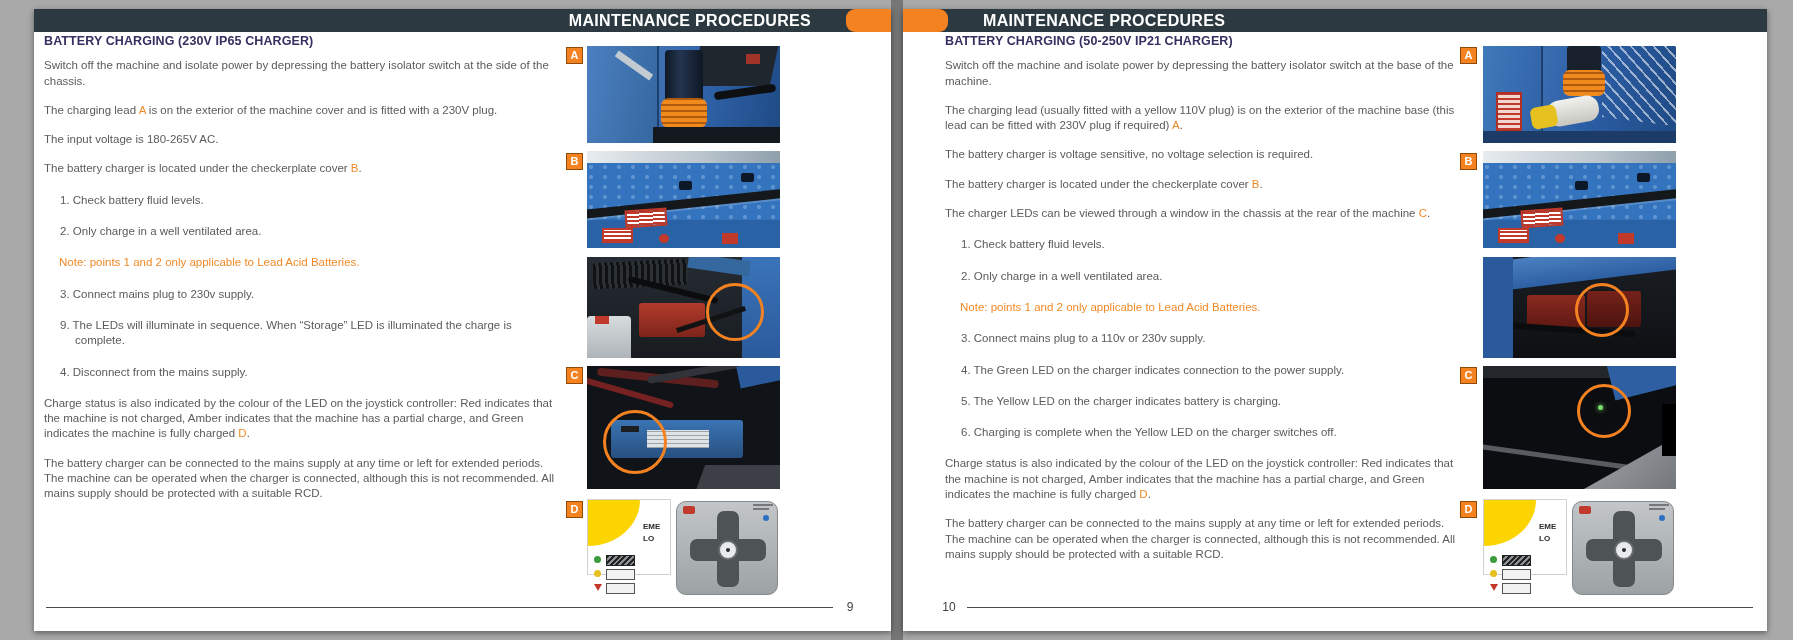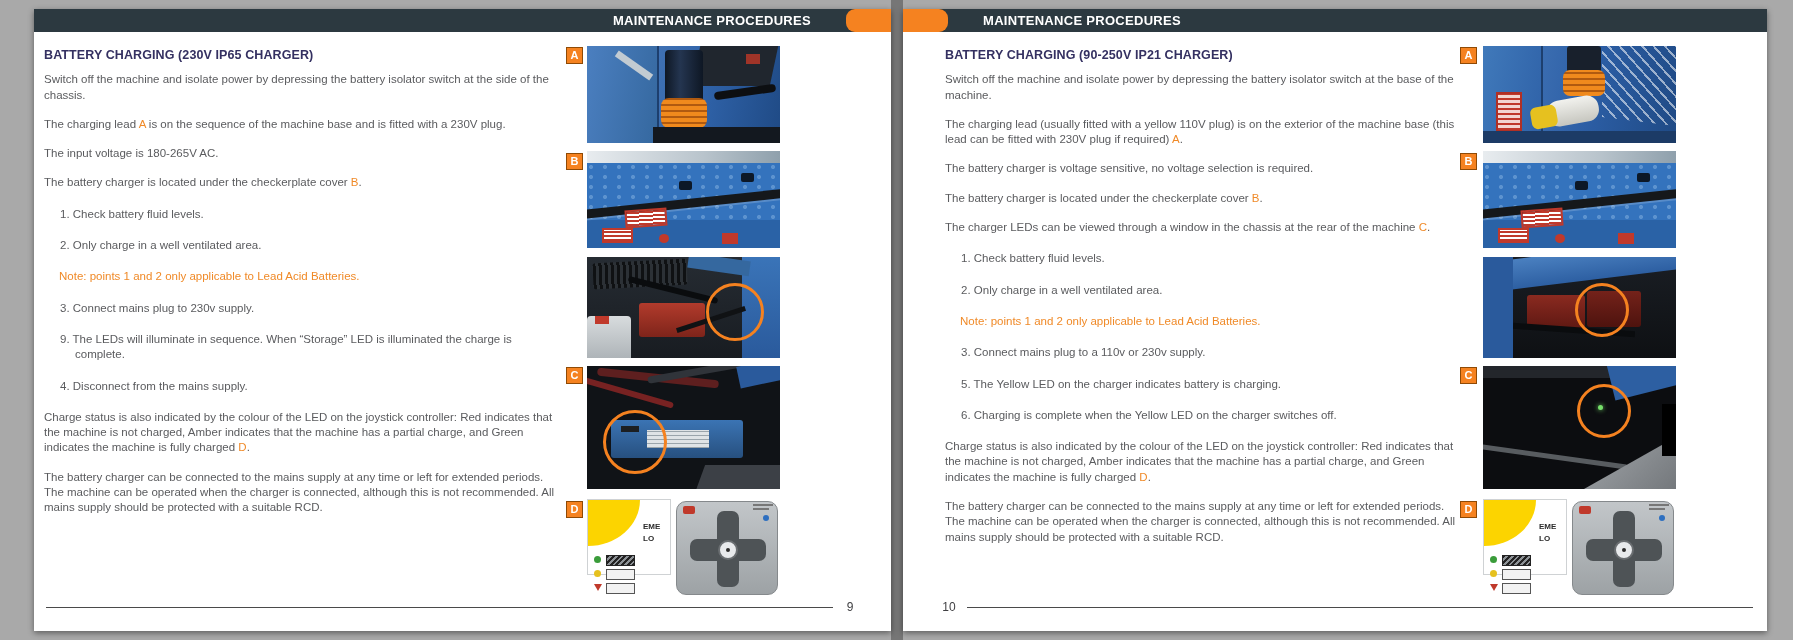--- a/index.html
+++ b/index.html
@@ -5,29 +5,29 @@
   html,body{margin:0;padding:0;background:#a9a9a9;}
   .canvas{position:relative;width:1793px;height:640px;background:#a9a9a9;overflow:hidden;
           font-family:"Liberation Sans",sans-serif;}
   .gutter{position:absolute;left:891px;top:0;width:12px;height:640px;background:#767676;}
   .page{position:absolute;top:9px;height:622px;background:#fff;box-shadow:0 2px 6px rgba(0,0,0,.45);}
   .page-left{left:34px;width:857px;}
   .page-right{left:903px;width:864px;}
 
   
   .phead{position:absolute;left:0;top:0;width:100%;height:23px;background:#2c3940;}
-  .phead .htitle{position:absolute;top:0;line-height:23px;color:#fff;font-size:13px;font-weight:bold;letter-spacing:.3px;}
+  .phead .htitle{position:absolute;top:0;line-height:23px;color:#fff;font-size:16px;font-weight:bold;letter-spacing:.3px;}
   .page-left .htitle{right:80px;}
   .page-right .htitle{left:80px;}
   .htab{position:absolute;top:0;width:45px;height:23px;background:#f58220;}
   .page-left .htab{right:0;border-radius:9px 0 0 9px;}
   .page-right .htab{left:0;border-radius:0 9px 9px 0;}
 
   
-  .textcol{position:absolute;top:39px;color:#5a5b5e;font-size:11.5px;line-height:15.3px;}
+  .textcol{position:absolute;top:25px;color:#5a5b5e;font-size:11.5px;line-height:15.3px;}
   .page-left .textcol{left:10px;width:512px;}
   .page-right .textcol{left:42px;width:512px;}
   .sectitle{margin:0 0 9px 0;font-size:12.5px;font-weight:bold;color:#343061;letter-spacing:.1px;}
   .para{margin:0 0 14px 0;}
   .mt{margin-top:14px;}
   .li{margin:16px;padding-left:15px;text-indent:-15px;}
   .note{margin:0 0 0 15px;color:#f58220;}
   .acc{color:#f08a28;}
 
   
@@ -160,21 +160,21 @@
 
   <div class="page page-left">
     <div class="phead">
       <span class="htitle">MAINTENANCE PROCEDURES</span>
       <div class="htab"></div>
     </div>
 
     <div class="textcol">
       <div class="sectitle">BATTERY CHARGING (230V IP65 CHARGER)</div>
       <p class="para"><span>Switch off the machine and isolate power by depressing the battery isolator switch at the side of the chassis.</span></p>
-      <p class="para"><span>The charging lead </span><span class="acc">A</span><span> is on the sequence of the machine base and is fitted with a 230V plug.</span></p>
+      <p class="para"><span>The charging lead </span><span class="acc">A</span><span> is on the exterior of the machine cover and is fitted with a 230V plug.</span></p>
       <p class="para"><span>The input voltage is 180-265V AC.</span></p>
       <p class="para"><span>The battery charger is located under the checkerplate cover </span><span class="acc">B</span><span>.</span></p>
       <div class="li"><span>1. Check battery fluid levels.</span></div>
       <div class="li"><span>2. Only charge in a well ventilated area.</span></div>
       <div class="note"><span class="acc">Note: points 1 and 2 only applicable to Lead Acid Batteries.</span></div>
       <div class="li"><span>3. Connect mains plug to 230v supply.</span></div>
       <div class="li"><span>9. The LEDs will illuminate in sequence. When “Storage” LED is illuminated the charge is complete.</span></div>
       <div class="li"><span>4. Disconnect from the mains supply.</span></div>
       <p class="para mt"><span>Charge status is also indicated by the colour of the LED on the joystick controller: Red indicates that the machine is not charged, Amber indicates that the machine has a partial charge, and Green indicates the machine is fully charged </span><span class="acc">D</span><span>.</span></p>
       <p class="para"><span>The battery charger can be connected to the mains supply at any time or left for extended periods. The machine can be operated when the charger is connected, although this is not recommended. All mains supply should be protected with a suitable RCD.</span></p>
@@ -260,30 +260,31 @@
     <div class="pnum">9</div>
   </div>
 
   <div class="page page-right">
     <div class="phead">
       <div class="htab"></div>
       <span class="htitle">MAINTENANCE PROCEDURES</span>
     </div>
 
     <div class="textcol">
-      <div class="sectitle">BATTERY CHARGING (90-250V IP21 CHARGER)</div>
+      <div class="sectitle">BATTERY CHARGING (50-250V IP21 CHARGER)</div>
       <p class="para"><span>Switch off the machine and isolate power by depressing the battery isolator switch at the base of the machine.</span></p>
       <p class="para"><span>The charging lead (usually fitted with a yellow 110V plug) is on the exterior of the machine base (this lead can be fitted with 230V plug if required) </span><span class="acc">A</span><span>.</span></p>
       <p class="para"><span>The battery charger is voltage sensitive, no voltage selection is required.</span></p>
       <p class="para"><span>The battery charger is located under the checkerplate cover </span><span class="acc">B</span><span>.</span></p>
       <p class="para"><span>The charger LEDs can be viewed through a window in the chassis at the rear of the machine </span><span class="acc">C</span><span>.</span></p>
       <div class="li"><span>1. Check battery fluid levels.</span></div>
       <div class="li"><span>2. Only charge in a well ventilated area.</span></div>
       <div class="note"><span class="acc">Note: points 1 and 2 only applicable to Lead Acid Batteries.</span></div>
       <div class="li"><span>3. Connect mains plug to a 110v or 230v supply.</span></div>
+      <div class="li"><span>4. The Green LED on the charger indicates connection to the power supply.</span></div>
       <div class="li"><span>5. The Yellow LED on the charger indicates battery is charging.</span></div>
       <div class="li"><span>6. Charging is complete when the Yellow LED on the charger switches off.</span></div>
       <p class="para mt"><span>Charge status is also indicated by the colour of the LED on the joystick controller: Red indicates that the machine is not charged, Amber indicates that the machine has a partial charge, and Green indicates the machine is fully charged </span><span class="acc">D</span><span>.</span></p>
       <p class="para"><span>The battery charger can be connected to the mains supply at any time or left for extended periods. The machine can be operated when the charger is connected, although this is not recommended. All mains supply should be protected with a suitable RCD.</span></p>
     </div>
 
     <div class="figlabel la">A</div>
     <div class="figlabel lb">B</div>
     <div class="figlabel lc">C</div>
     <div class="figlabel ld">D</div>

